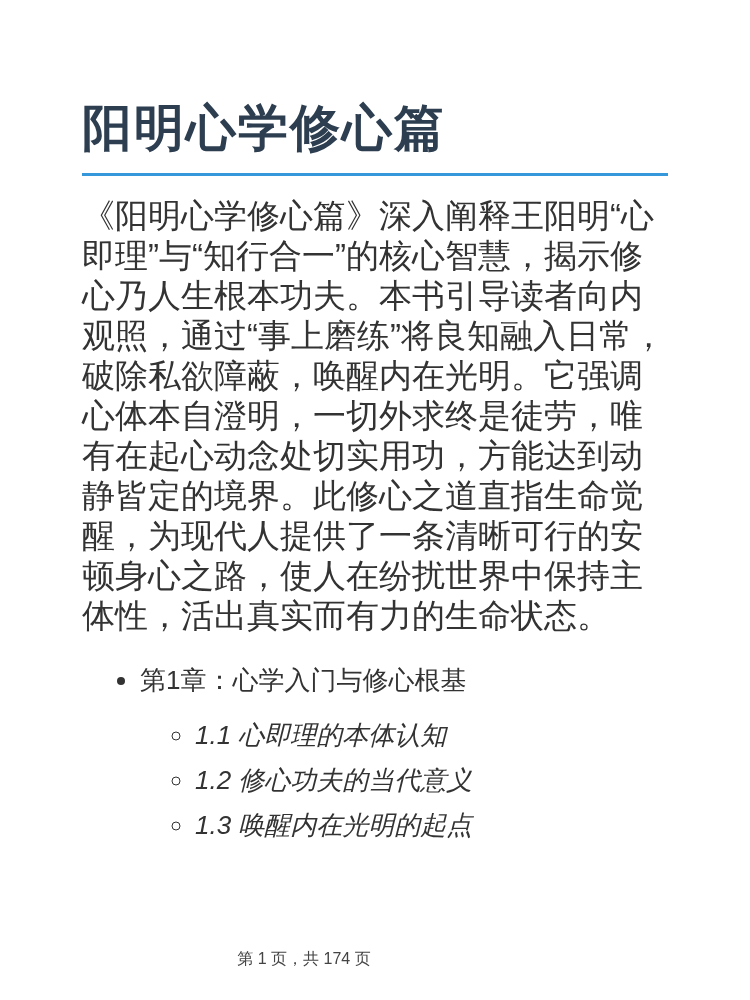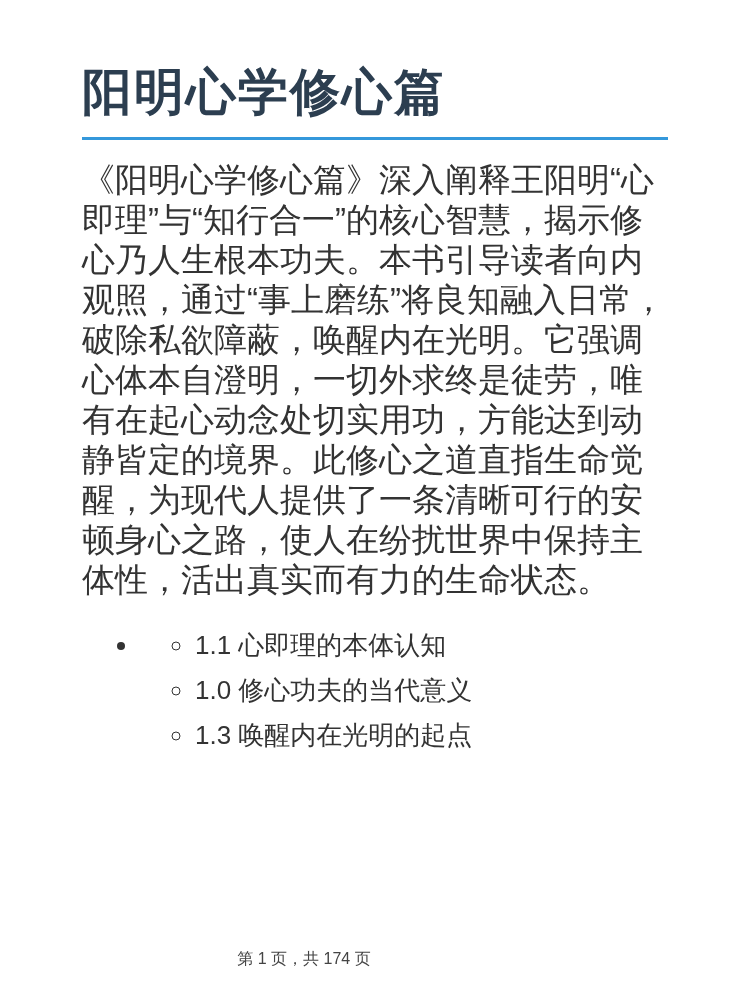--- a/index.html
+++ b/index.html
@@ -12,21 +12,21 @@
     height: 1000px;
     position: relative;
     font-family: "Liberation Sans", sans-serif;
     color: #333333;
     overflow: hidden;
   }
   .page {
     box-sizing: border-box;
     width: 750px;
     height: 1000px;
-    padding: 64px 82px 0 82px;
+    padding: 100px 82px 0 82px;
     position: relative;
   }
   h1.doc-title {
     margin: 0;
     font-size: 50px;
     line-height: 1.15;
     font-weight: bold;
     color: #2c3e50;
     letter-spacing: 2px;
   }
@@ -58,20 +58,21 @@
     font-size: 26px;
     line-height: 42px;
     color: #333333;
   }
   ul.toc-sublist {
     margin: 12px 0 0 0;
     padding: 0 0 0 55px;
     list-style-type: circle;
     font-size: 26px;
     line-height: 44px;
+    font-style: italic;
   }
   ul.toc-sublist li { margin-bottom: 1px; }
   .page-footer {
     position: absolute;
     left: 0;
     bottom: 30px;
     width: 608px;
     text-align: center;
     font-size: 16px;
     color: #444444;
@@ -85,26 +86,27 @@
   <h1 class="doc-title">阳明心学修心篇</h1>
 
   <div class="divider"></div>
 
 
   <p class="abstract-text">《阳明心学修心篇》深入阐释王阳明“心即理”与“知行合一”的核心智慧，揭示修心乃人生根本功夫。本书引导读者向内观照，通过“事上磨练”将良知融入日常，破除私欲障蔽，唤醒内在光明。它强调心体本自澄明，一切外求终是徒劳，唯有在起心动念处切实用功，方能达到动静皆定的境界。此修心之道直指生命觉醒，为现代人提供了一条清晰可行的安顿身心之路，使人在纷扰世界中保持主体性，活出真实而有力的生命状态。</p>
 
 
   <ul class="toc-list">
     <li>
+      <span>第1章：心学入门与修心根基</span>
       <ul class="toc-sublist">
         <li>
           <span>1.1 心即理的本体认知</span>
         </li>
         <li>
-          <span>1.0 修心功夫的当代意义</span>
+          <span>1.2 修心功夫的当代意义</span>
         </li>
         <li>
           <span>1.3 唤醒内在光明的起点</span>
         </li>
       </ul>
     </li>
   </ul>
 
   <div class="page-footer">第 1 页，共 174 页</div>
 

